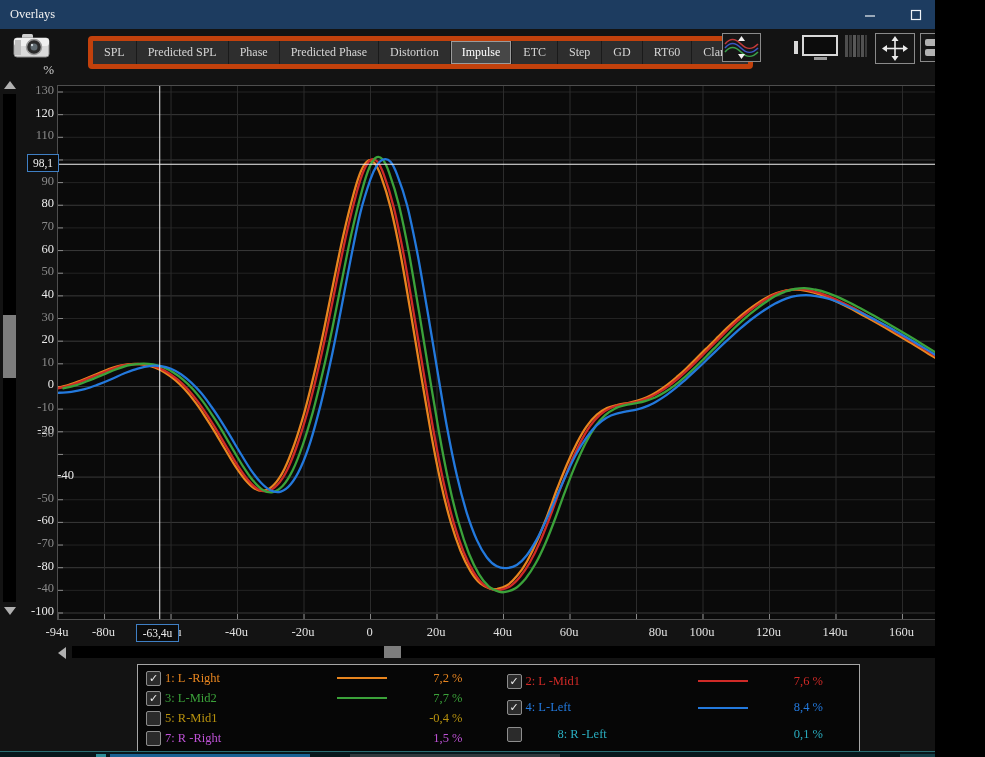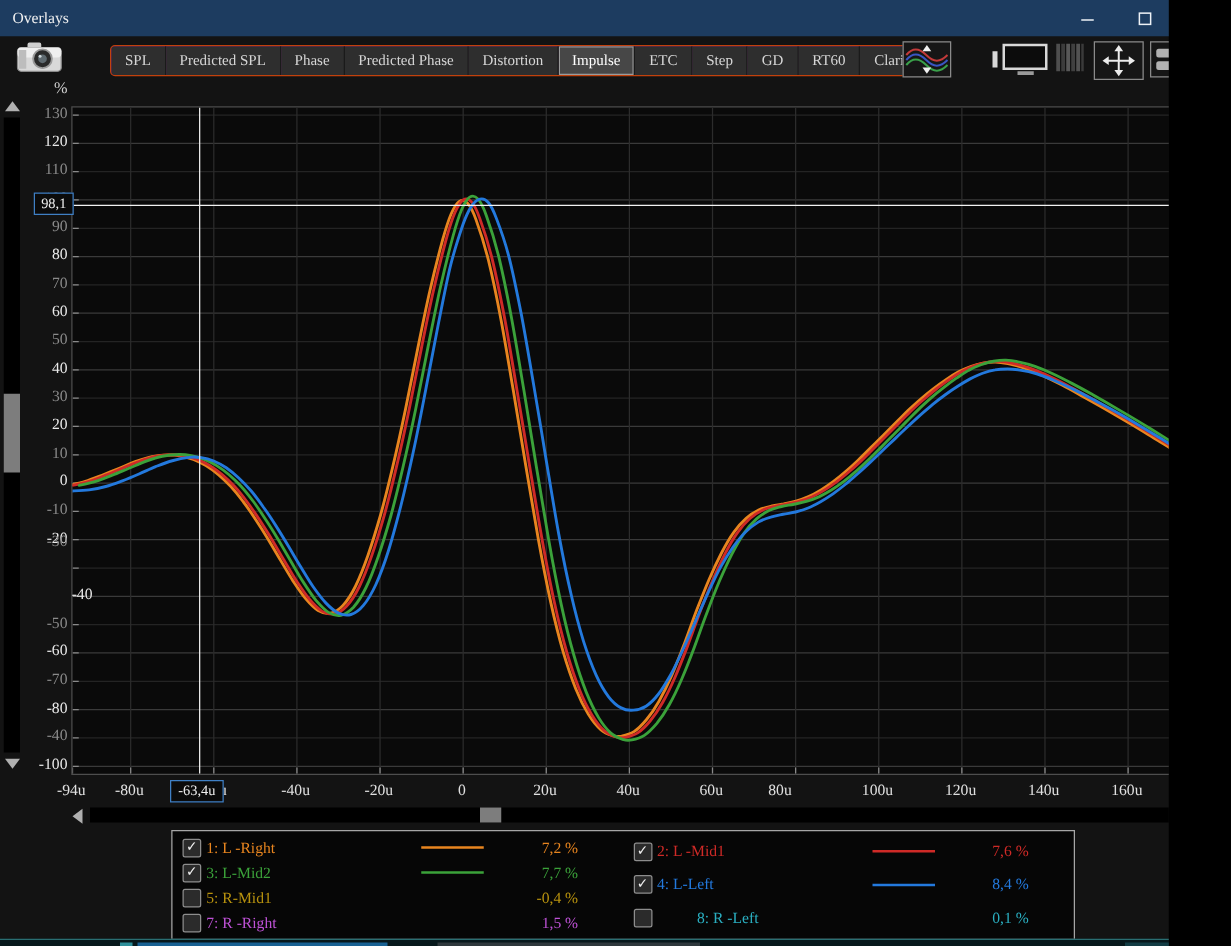--- a/index.html
+++ b/index.html
@@ -7,21 +7,21 @@
           font-family:Liberation Serif, serif;color:#ddd;}
   
   #titlebar{position:absolute;left:0;top:0;width:985px;height:29px;background:#1d3c60;display:flex;align-items:center;}
   #title{margin-left:10px;font-size:12.5px;color:#f2f2f2;}
   #wincontrols{position:absolute;right:0;top:0;height:29px;display:flex;}
   .winbtn{width:46px;height:29px;display:flex;align-items:center;justify-content:center;cursor:default;}
   .winbtn svg{display:block;}
   
   #toolbar{position:absolute;left:0;top:29px;width:985px;height:38px;}
   #camera{position:absolute;left:13px;top:3px;}
-  #tabgroup{position:absolute;left:88px;top:7px;display:flex;border:1px solid #c2410c;border-radius:4px;overflow:hidden;background:#701a75;}
+  #tabgroup{position:absolute;left:88px;top:7px;display:flex;border:5px solid #c2410c;border-radius:4px;overflow:hidden;background:#f0abfc;}
   .tab{padding:4px 11px;font-size:12px;color:#d6d6d6;background:#2e2e2e;border-right:1px solid #1a1a1a;white-space:nowrap;}
   .tab:last-child{border-right:none;}
   .tab.active{background:#474747;color:#ffffff;box-shadow:inset 0 0 0 1px #9b9b9b;}
   .toolicon{position:absolute;top:4px;}
   .boxed{border:1px solid #8a8a8a;background:#161616;}
   
   #pct-label{position:absolute;left:26px;top:62px;width:28px;text-align:right;font-size:13px;color:#cfcfcf;}
   #plot{position:absolute;left:57px;top:85px;width:903px;height:535px;background:#0a0a0a;border:1px solid #4e4e4e;box-sizing:border-box;}
   #plot svg{display:block;}
   .ylab{position:absolute;width:54px;text-align:right;font-size:12.5px;}
@@ -295,21 +295,21 @@
   <div id="xlabels">
       <div class="xlab" style="left: 57px;">-94u</div>
       <div class="xlab" style="left: 103.546px;">-80u</div>
       <div class="xlab" style="left: 170.041px;">-60u</div>
       <div class="xlab" style="left: 236.535px;">-40u</div>
       <div class="xlab" style="left: 303.03px;">-20u</div>
       <div class="xlab" style="left: 369.524px;">0</div>
       <div class="xlab" style="left: 436.018px;">20u</div>
       <div class="xlab" style="left: 502.513px;">40u</div>
       <div class="xlab" style="left: 569.007px;">60u</div>
-      <div class="xlab" style="left: 624px;">80u</div>
+      <div class="xlab" style="left: 658px;">80u</div>
       <div class="xlab" style="left: 701.996px;">100u</div>
       <div class="xlab" style="left: 768.491px;">120u</div>
       <div class="xlab" style="left: 834.985px;">140u</div>
       <div class="xlab" style="left: 901.48px;">160u</div>
       <div class="xlab" style="left: 958px;">177us</div>
     </div>
 
   <div id="ycursor" class="cursorbox">98,1</div>
   <div id="xcursor" class="cursorbox">-63,4u</div>
 

